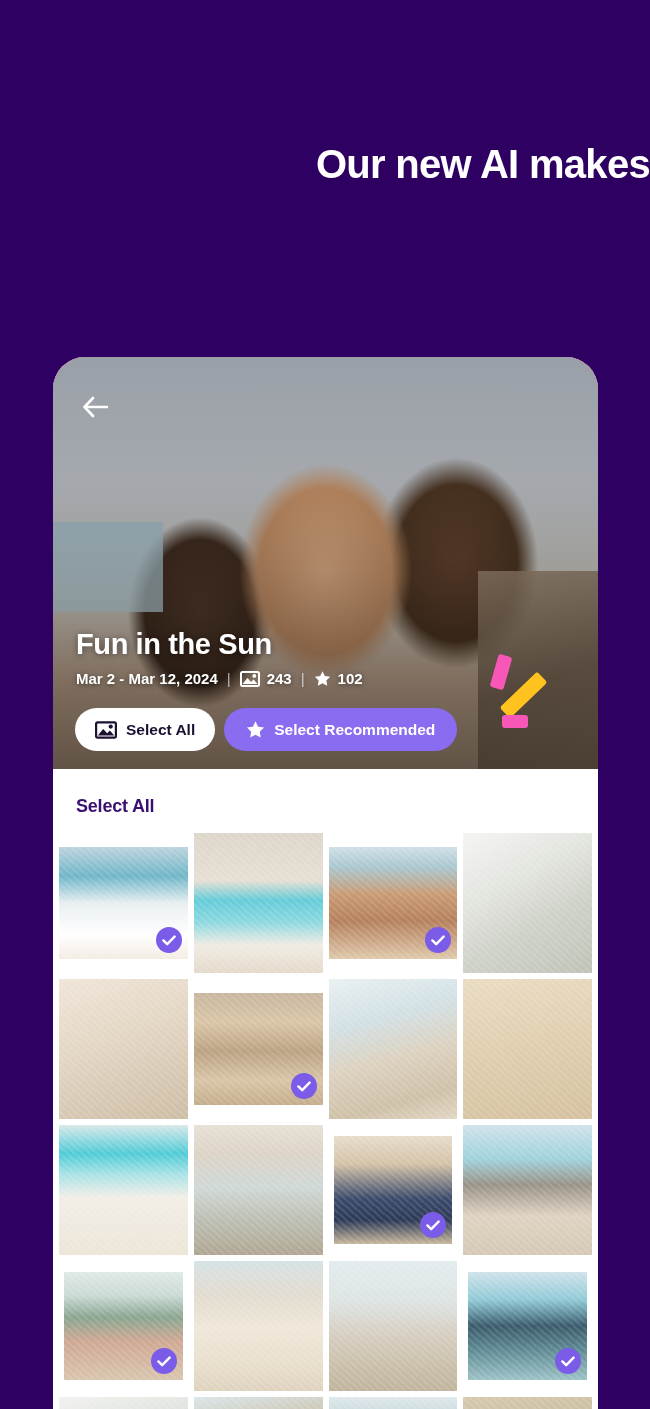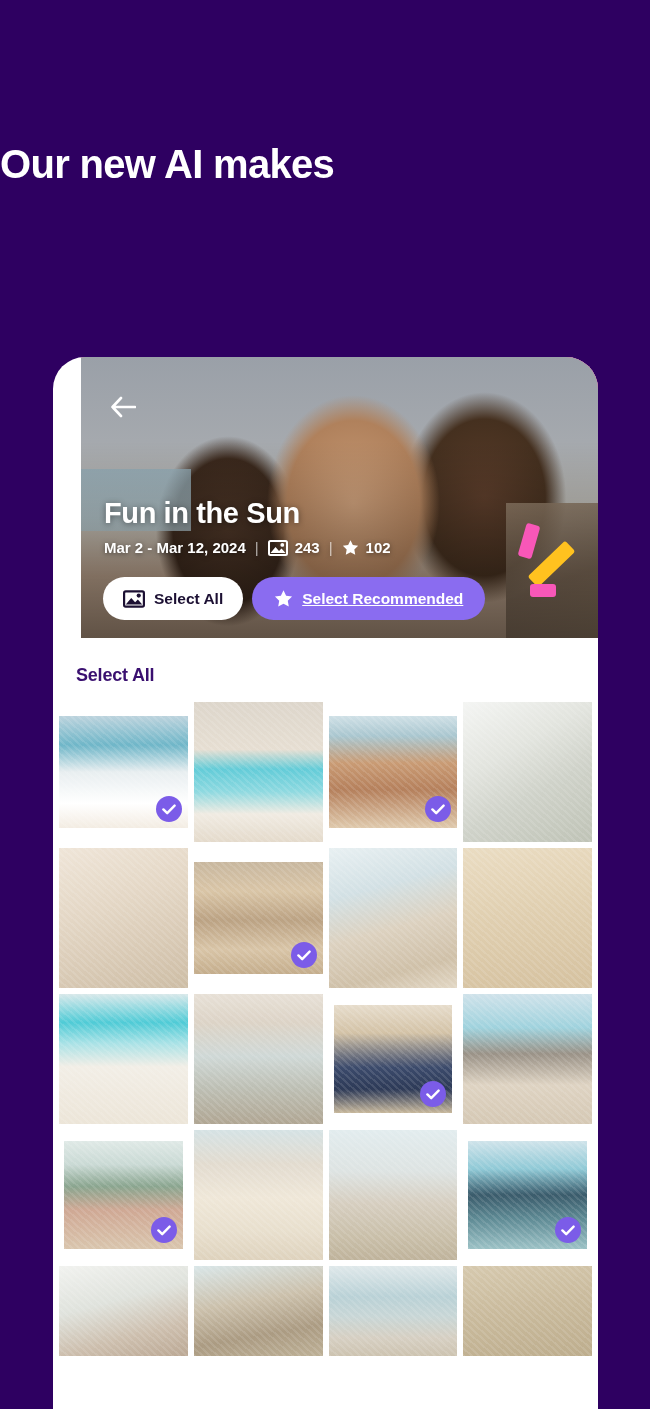--- a/index.html
+++ b/index.html
@@ -6,42 +6,41 @@
   html, body {
     width:650px; height:1409px;
     background:#2E0061;
     font-family:"Liberation Sans", sans-serif;
     overflow:hidden;
   }
 
   
   .headline{
     position:absolute; left:0; top:138px; width:650px;
-    text-align:left; color:#FFFFFF;
+    text-align:right; color:#FFFFFF;
     font-size:40px; font-weight:bold; line-height:52px;
     letter-spacing:-0.7px;
   }
   .headline span{ display:block; }
 
   
   .phone{
     position:absolute; left:53px; top:357px;
     width:545px; height:1052px;
     background:#FFFFFF;
     border-top-left-radius:32px;
     border-top-right-radius:32px;
     overflow:hidden;
   }
 
   
   .hero{
-    position:relative; width:100%; height:281px;
+    position:relative; width:100%; height:412px;
     overflow:hidden;
     background:#ec4899;
-    margin-left:28px;
   }
   .hero-photo{
     position:absolute; inset:0;
     background:
       radial-gradient(ellipse 120px 150px at 50% 52%, #c89c78 0%, #b0815c 55%, rgba(176,129,92,0) 72%),
       radial-gradient(ellipse 95px 125px at 27% 62%, #4a3426 0%, #3a281c 58%, rgba(58,40,28,0) 76%),
       radial-gradient(ellipse 105px 135px at 74% 50%, #5a3c2a 0%, #45301f 58%, rgba(69,48,31,0) 78%),
       radial-gradient(ellipse 60px 48px at 50% 40%, #a07a52 0%, rgba(160,122,82,0) 75%),
       linear-gradient(180deg,#9aa0a8 0%, #a5a9ae 30%, #b9b6ae 58%, #b39b86 78%, #a78e78 100%);
   }
@@ -82,21 +81,21 @@
   .cta-row{
     position:absolute; left:22px; bottom:18px;
     display:flex; align-items:center; gap:9px; z-index:4;
   }
   .btn{
     display:flex; align-items:center; gap:9px;
     height:43px; padding:0 20px; border-radius:22px;
     font-size:15.5px; font-weight:bold; cursor:pointer; white-space:nowrap;
   }
   .btn-white{ background:#fff; color:#1C1033; }
-  .btn-purple{ background:#8A6CF0; color:#fff; padding:0 22px;text-decoration:underline; }
+  .btn-purple{ background:#8A6CF0; color:#fff; padding:0 22px; }
 
   
   .confetti{ position:absolute; right:48px; bottom:36px; width:70px; height:78px; z-index:3; }
   .cf{ position:absolute; border-radius:3px; }
   .cf1{ width:14px; height:34px; background:#F857B8; left:14px; top:0;  transform:rotate(16deg); }
   .cf2{ width:15px; height:52px; background:#FFC21F; left:36px; top:14px; transform:rotate(46deg); }
   .cf3{ width:26px; height:13px; background:#F857B8; left:22px; top:60px; }
 
   
   .section-head{

